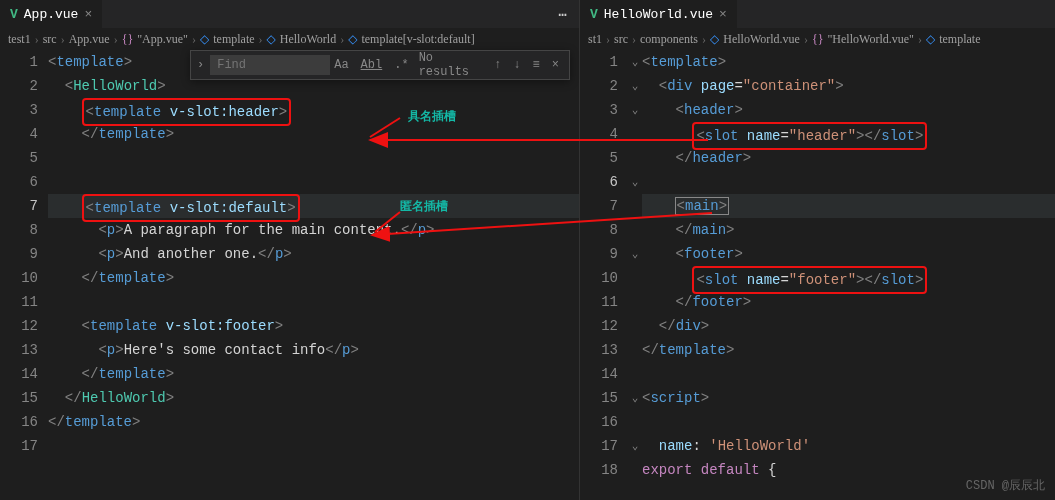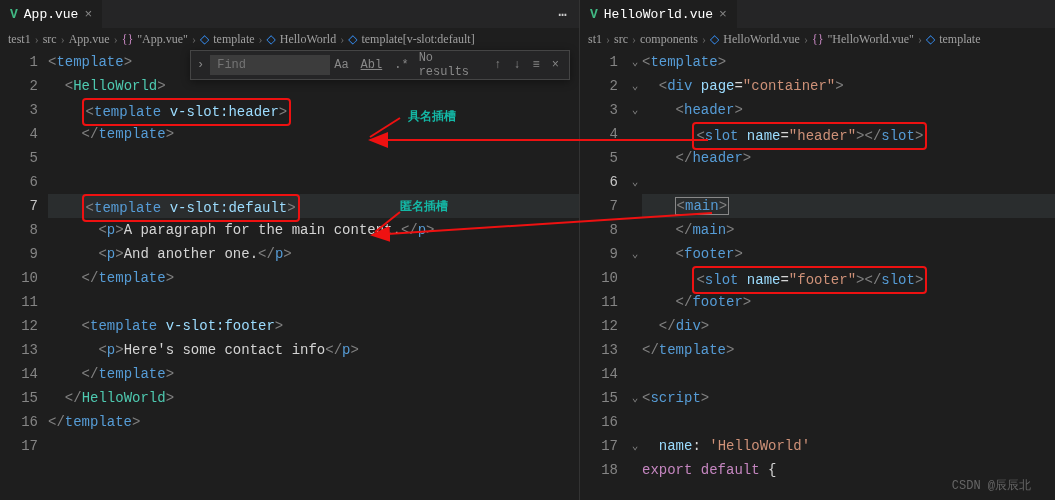--- a/index.html
+++ b/index.html
@@ -144,21 +144,21 @@
 .annotation {
   position: absolute;
   color: #14b8a6;
   font-size: 12px;
   font-weight: bold;
   font-family: "SimSun", "Microsoft YaHei", sans-serif;
   z-index: 45;
 }
 .watermark {
   position: absolute;
-  right: 24px;
+  right: 10px;
   bottom: 6px;
   color: #666;
   font-size: 12px;
   z-index: 60;
 }
 </style>
 </head>
 <body>
 
 <div class="workspace">

